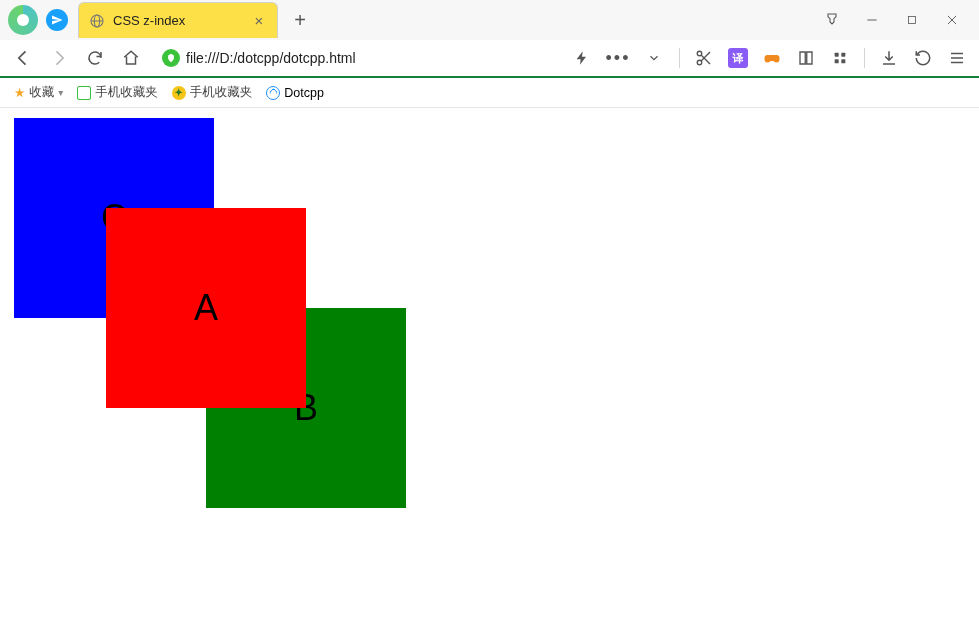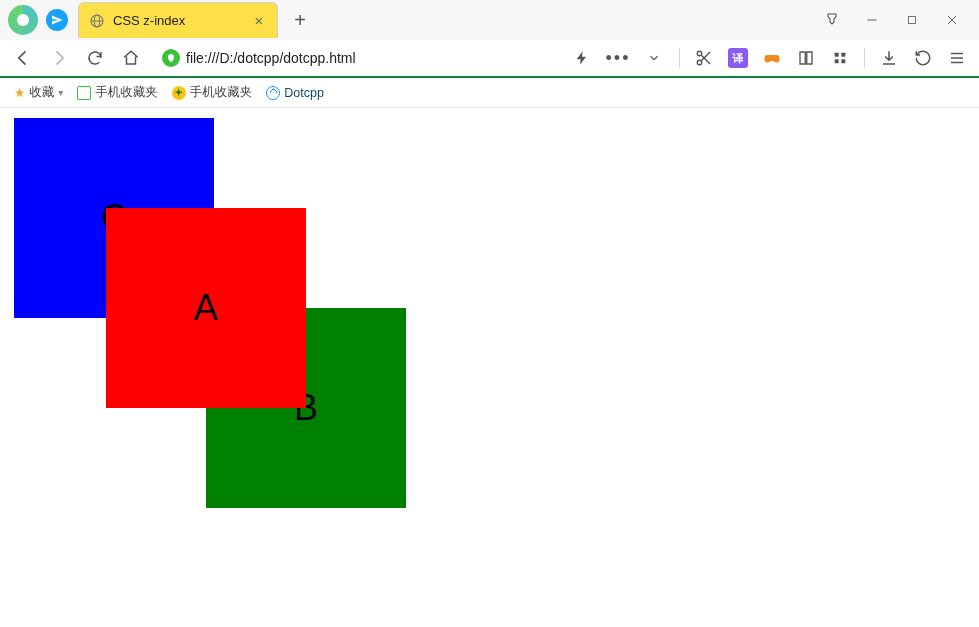--- a/index.html
+++ b/index.html
@@ -35,21 +35,21 @@
     .ric.purple { background:#8a5cf6; color:#fff; border-radius:3px; font-size:11px; font-weight:bold; }
 
     
     .bookmarkbar { height: 30px; display:flex; align-items:center; gap:6px; padding: 0 10px; border-bottom:1px solid #e5e5e5; font-size:12.5px; }
     .bk { display:flex; align-items:center; gap:4px; padding: 2px 4px; color:#444; }
     .bk .star { color:#f5a623; }
     .bk .green-phone { width:14px; height:14px; border:1.5px solid #3ac23a; border-radius:2px; }
     .bk .yellow-circ { width:14px; height:14px; background:#f5c518; border-radius:50%; display:flex; align-items:center; justify-content:center; color:#2a7a2a; font-size:10px; font-weight:bold; }
     .bk .blue-circ { width:14px; height:14px; background:#fff; border:1.5px solid #1e90ff; border-radius:50%; display:flex; align-items:center; justify-content:center; }
     .bk .blue-circ:after{content:"";width:6px;height:6px;border:1.5px solid #1e90ff;border-radius:50%;border-right:none;border-bottom:none;transform:rotate(45deg);}
-    .bk.muted { color:#0c4a6e; }
+    .bk.muted { color:#000000; }
     .drop { font-size:10px; color:#888; }
 
     
     .page { position: relative; height: calc(627px - 40px - 38px - 30px); background:#fff; }
     .box { position:absolute; width:200px; height:200px; text-align:center; line-height:200px; font-size:36px; color:#000; font-family: Arial, sans-serif; }
     .box-c { background: blue;  left: 14px;  top: 10px;  z-index: 1; }
     .box-a { background: red;   left: 106px; top: 100px; z-index: 3; }
     .box-b { background: green; left: 206px; top: 200px; z-index: 2; }
   </style>
 </head>

